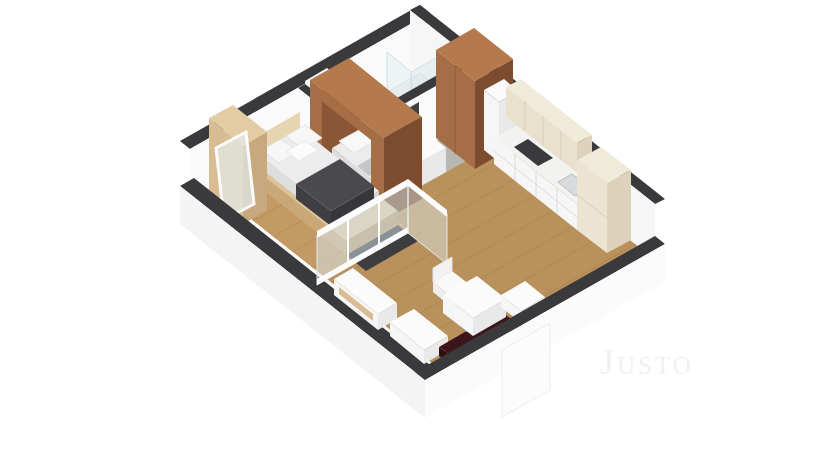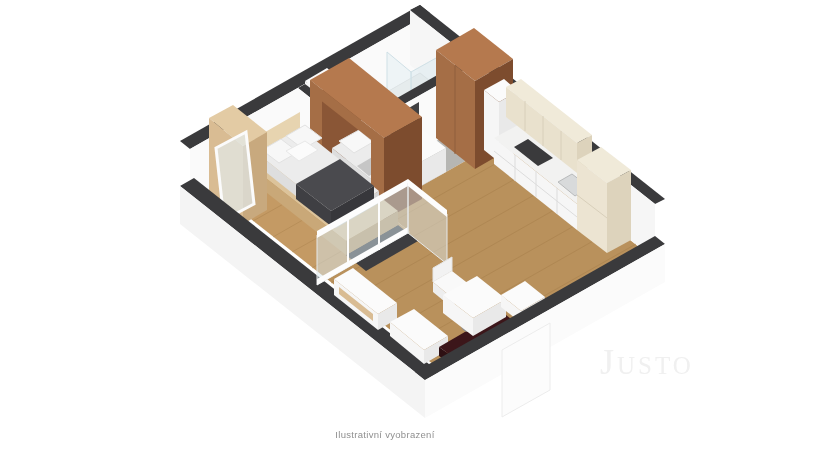--- a/index.html
+++ b/index.html
@@ -187,15 +187,14 @@
   </g>
 
   <g>
     <polygon points="415,372 655,236 665,244 425,380" fill="#3a3a3c"></polygon>
     <polygon points="425,380 665,244 665,282 425,418" fill="#fbfbfb"></polygon>
     <polygon fill="#fcfcfc" stroke="#ececec" stroke-width="1" points="502,350 550,323 550,390 502,417"></polygon>
   </g>
 
 </svg>
 
-<div id="caption">Ilustrativní vyobrazení</div>
 <div id="watermark">Justo</div>
 </div>
 
 </body></html>

